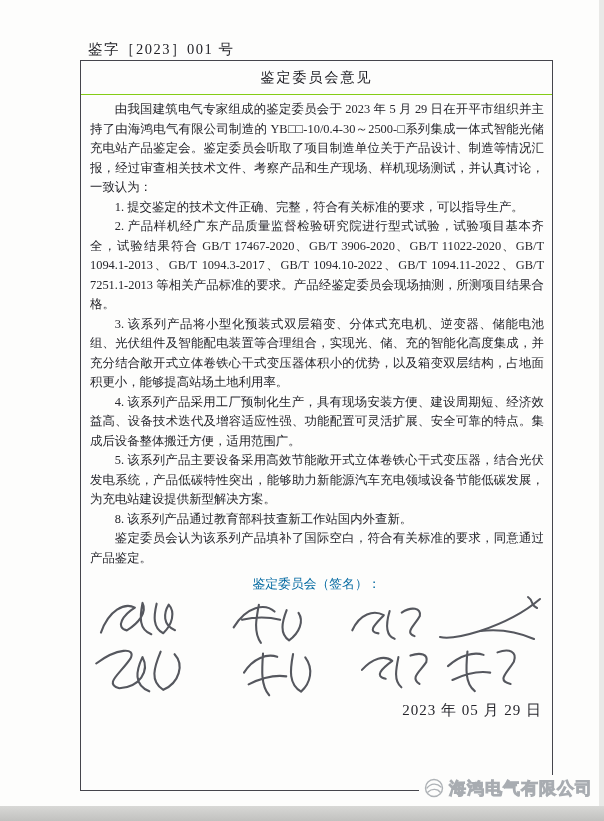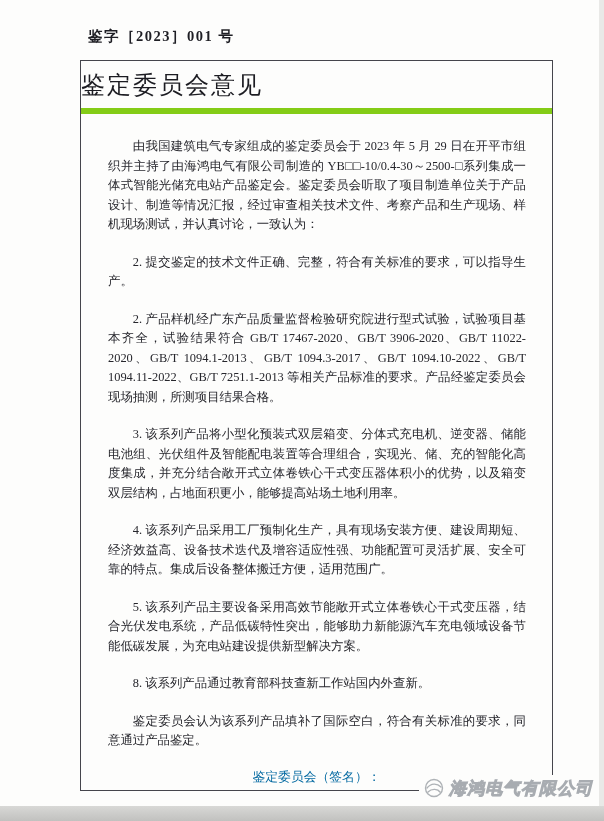--- a/index.html
+++ b/index.html
@@ -13,71 +13,70 @@
     background:#fdfdfc;color:#26262c;
   }
   .scan-edge-bottom{
     position:absolute;left:0;right:0;bottom:0;height:15px;
     background:linear-gradient(#d8d8d6,#c1c1bf);
   }
   .scan-edge-right{
     position:absolute;top:0;right:0;bottom:0;width:5px;background:#e9e9e7;
   }
   .doc-number{
-    position:absolute;left:88px;top:27px;
-    font-size:14.5px;letter-spacing:1.5px;color:#1e1e24;font-weight:bold;
+    position:absolute;left:88px;top:40px;
+    font-size:14.5px;letter-spacing:1.5px;color:#1e1e24;
   }
   .doc-box{
     position:absolute;left:80px;top:60px;width:471px;height:729px;
     border:1px solid #45454c;background:transparent;overflow:hidden;
   }
   .doc-title{
-    text-align:left;font-size:24px;letter-spacing:2px;color:#1c1c22;
-    padding:8px 0 7px 0;border-bottom:6px solid #84cc16;
+    text-align:center;font-size:14px;letter-spacing:2px;color:#1c1c22;
+    padding:8px 0 7px 0;border-bottom:1px solid #84cc16;
   }
   .doc-body{
     padding:5px 8px 0 9px;
     font-size:12.4px;line-height:19.5px;
     text-align:justify;color:#26262c;
   }
-  .doc-body p{margin:18px;text-indent:2em;}
+  .doc-body p{margin:0;text-indent:2em;}
   .sign-label{
     margin-top:8px;text-align:center;font-size:12.8px;color:#0369a1;
   }
   .signatures{display:block;margin:2px auto 0 auto;}
   .date-line{
     text-align:right;padding-right:10px;margin-top:2px;
     font-size:15px;letter-spacing:1px;color:#26262c;
   }
   .watermark{
     position:absolute;left:419px;top:775px;height:26px;
     display:flex;align-items:center;gap:3px;background:#fdfdfc;
     padding:0 3px;
-    font-style:italic;
   }
   .watermark-text{
     font-size:17px;font-weight:bold;letter-spacing:1px;
     color:#e4e6e8;-webkit-text-stroke:0.9px #a8acb1;
     white-space:nowrap;
   }
 </style>
 </head>
 <body>
 
 <div class="page">
 
   <div class="doc-number">鉴字［2023］001 号</div>
 
   <div class="doc-box">
 
     <div class="doc-title">鉴定委员会意见</div>
 
     <div class="doc-body">
       <p>由我国建筑电气专家组成的鉴定委员会于 2023 年 5 月 29 日在开平市组织并主持了由海鸿电气有限公司制造的 YB□□-10/0.4-30～2500-□系列集成一体式智能光储充电站产品鉴定会。鉴定委员会听取了项目制造单位关于产品设计、制造等情况汇报，经过审查相关技术文件、考察产品和生产现场、样机现场测试，并认真讨论，一致认为：</p>
-      <p>2. 提交鉴定的技术文件正确、完整，符合有关标准的要求，可以指导生产。</p>
+      <p>1. 提交鉴定的技术文件正确、完整，符合有关标准的要求，可以指导生产。</p>
       <p>2. 产品样机经广东产品质量监督检验研究院进行型式试验，试验项目基本齐全，试验结果符合 GB/T 17467-2020、GB/T 3906-2020、GB/T 11022-2020、GB/T 1094.1-2013、GB/T 1094.3-2017、GB/T 1094.10-2022、GB/T 1094.11-2022、GB/T 7251.1-2013 等相关产品标准的要求。产品经鉴定委员会现场抽测，所测项目结果合格。</p>
       <p>3. 该系列产品将小型化预装式双层箱变、分体式充电机、逆变器、储能电池组、光伏组件及智能配电装置等合理组合，实现光、储、充的智能化高度集成，并充分结合敞开式立体卷铁心干式变压器体积小的优势，以及箱变双层结构，占地面积更小，能够提高站场土地利用率。</p>
       <p>4. 该系列产品采用工厂预制化生产，具有现场安装方便、建设周期短、经济效益高、设备技术迭代及增容适应性强、功能配置可灵活扩展、安全可靠的特点。集成后设备整体搬迁方便，适用范围广。</p>
       <p>5. 该系列产品主要设备采用高效节能敞开式立体卷铁心干式变压器，结合光伏发电系统，产品低碳特性突出，能够助力新能源汽车充电领域设备节能低碳发展，为充电站建设提供新型解决方案。</p>
       <p>8. 该系列产品通过教育部科技查新工作站国内外查新。</p>
       <p>鉴定委员会认为该系列产品填补了国际空白，符合有关标准的要求，同意通过产品鉴定。</p>
     </div>
 
     <div class="sign-label">鉴定委员会（签名）：</div>
 

